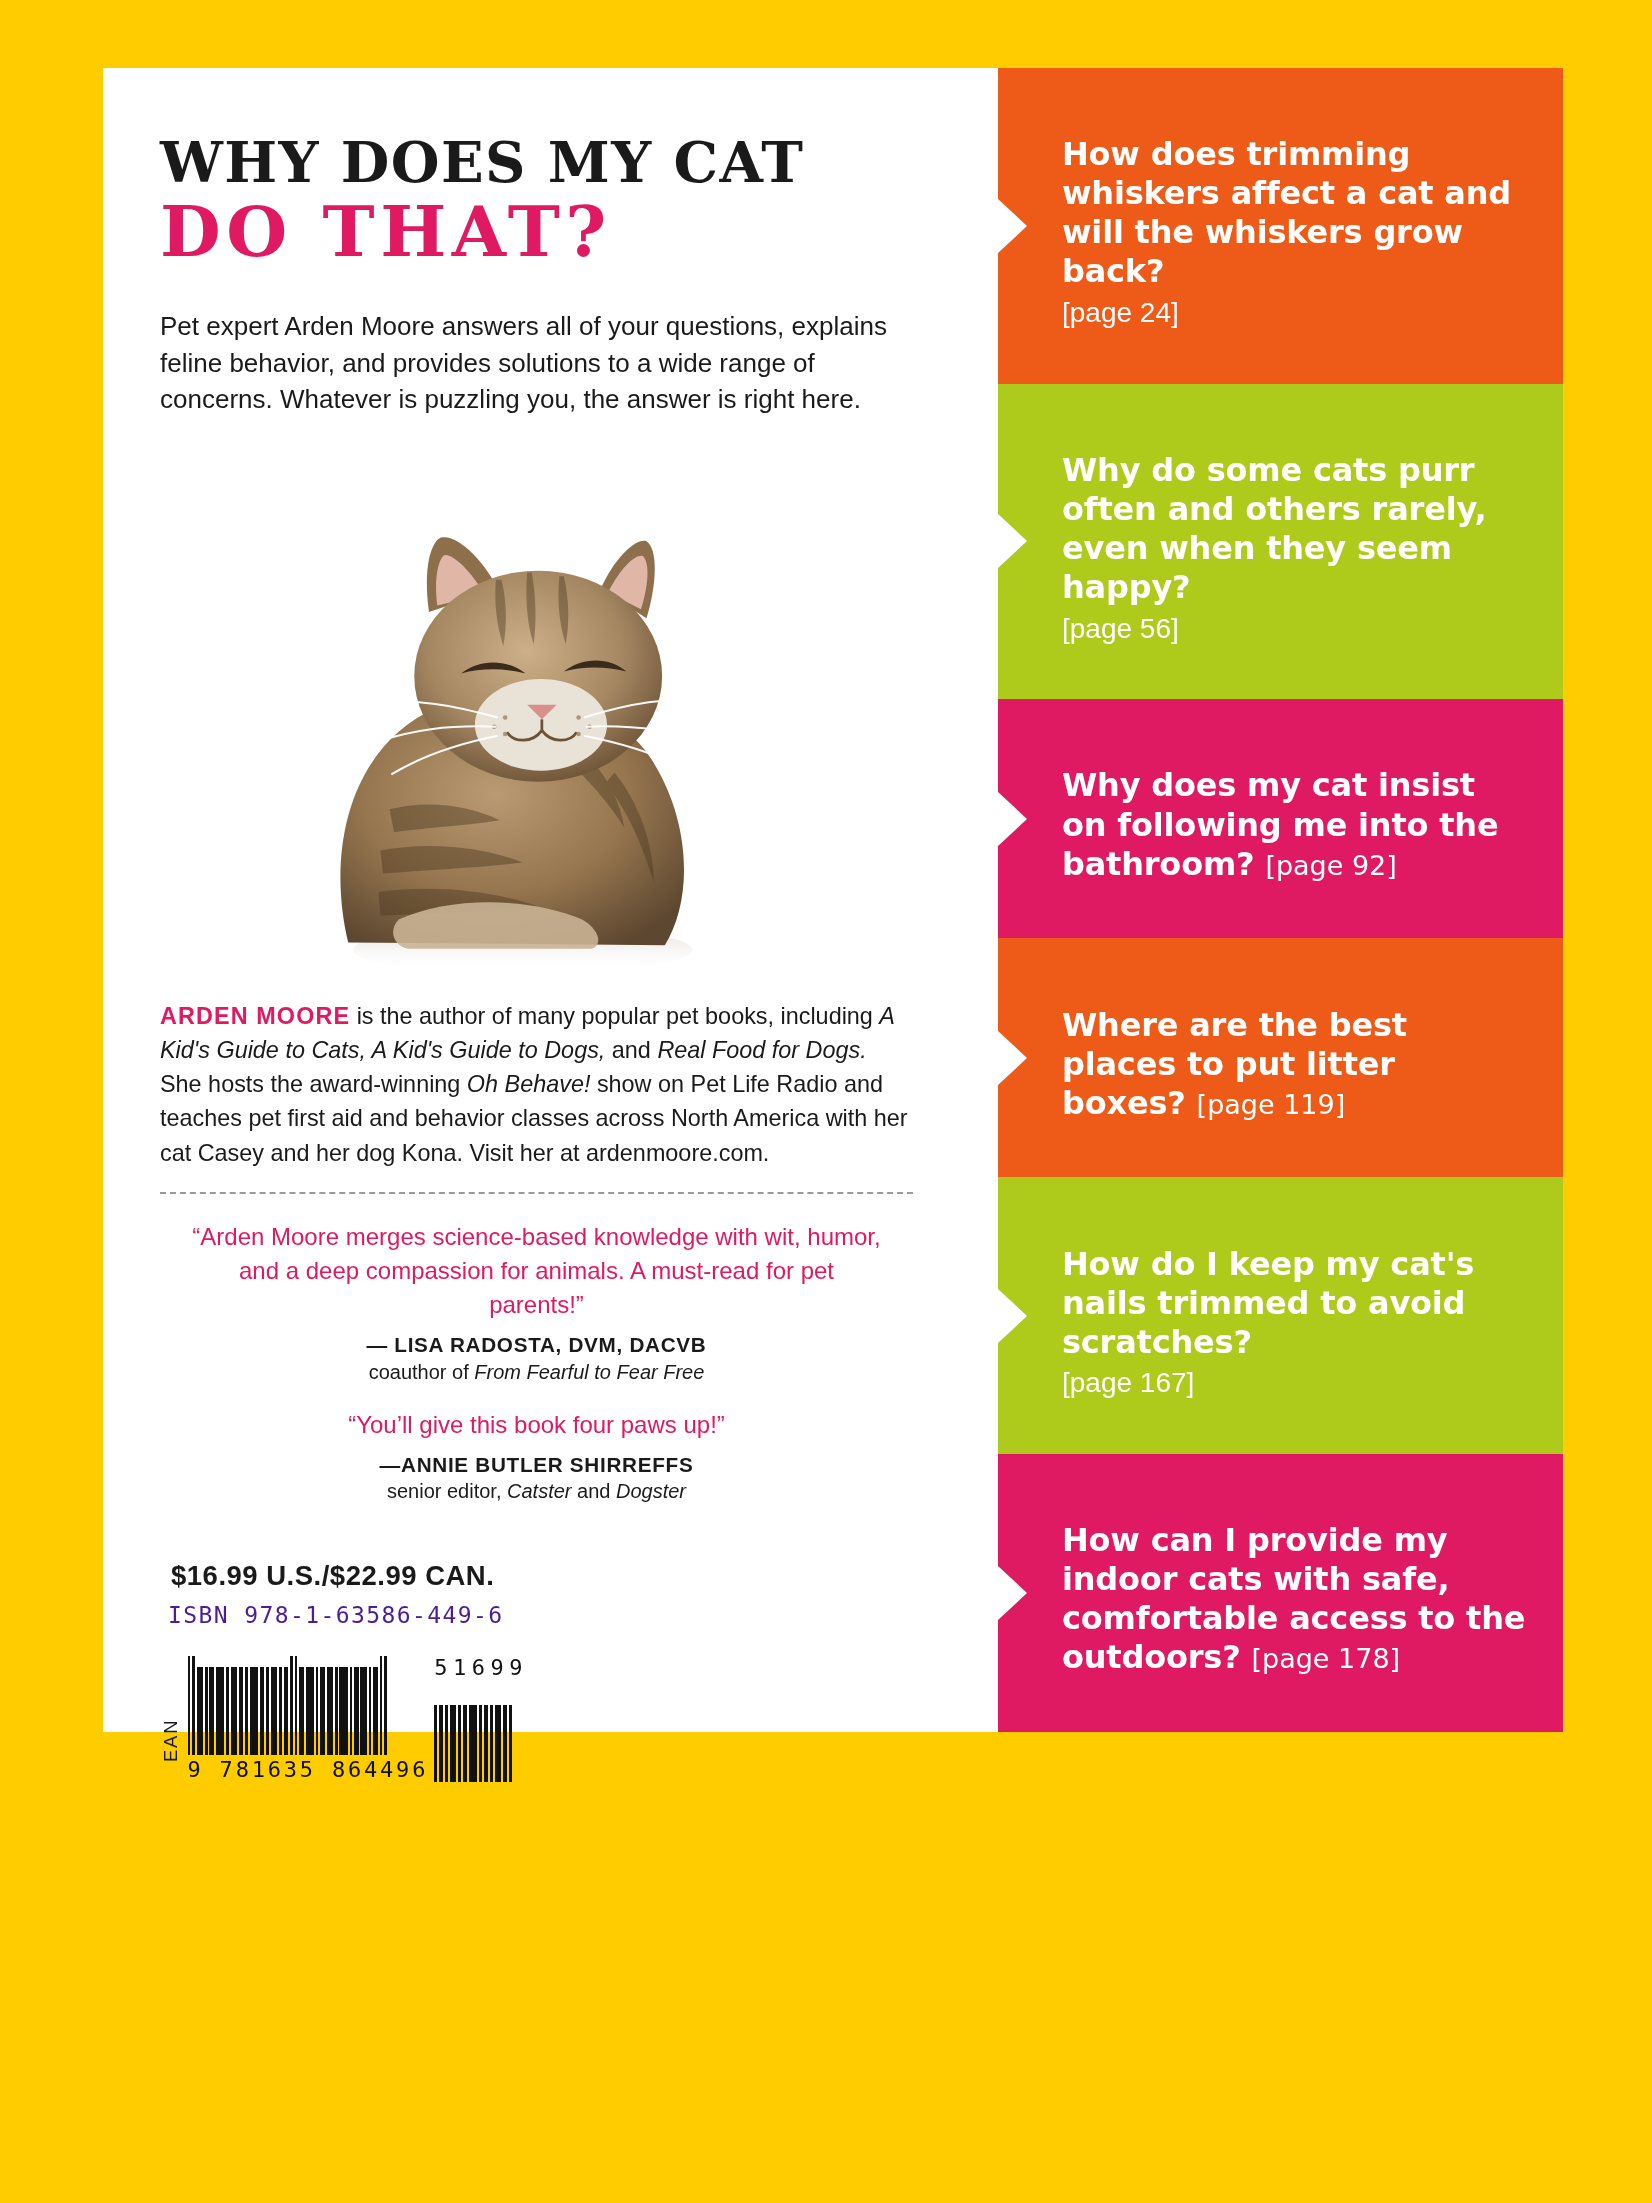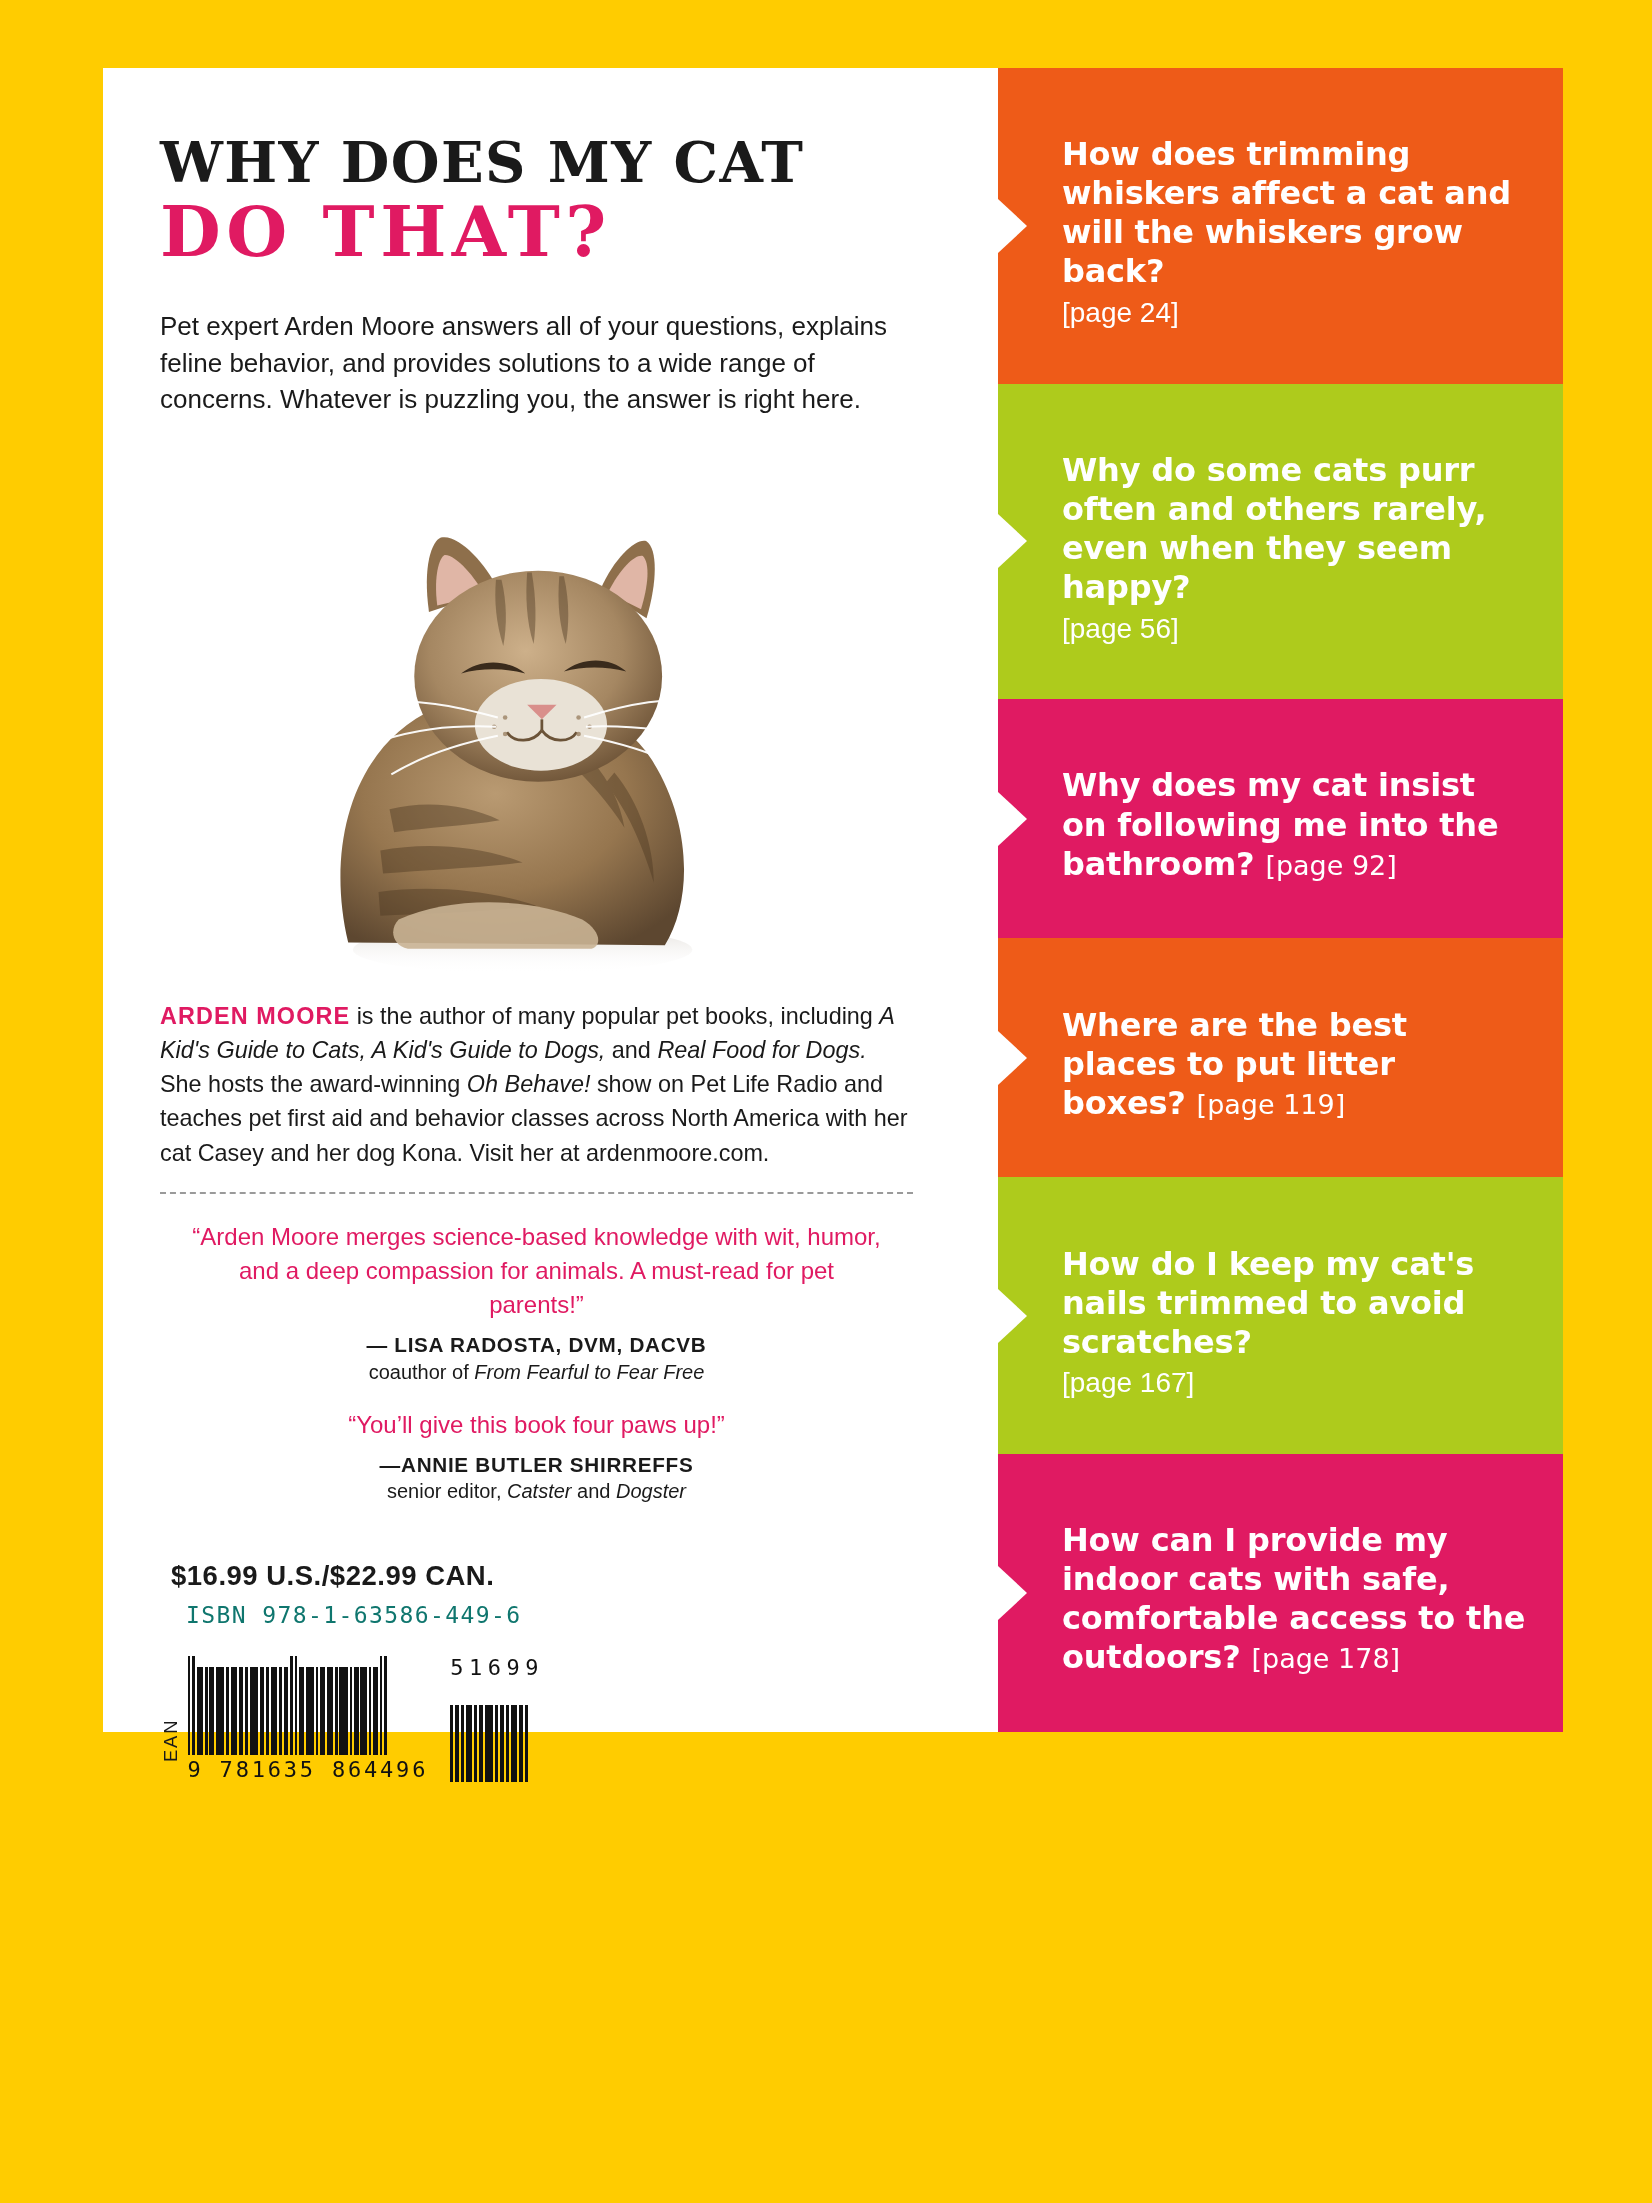--- a/index.html
+++ b/index.html
@@ -149,22 +149,22 @@
     font-weight: bold;
     color: #1a1a1a;
     letter-spacing: 0.5px;
     margin-left: 11px;
   }
   .isbn {
     margin-top: 9.2px;
     font-family: "DejaVu Sans Mono", monospace;
     font-size: 23px;
     letter-spacing: 1.4px;
-    color: #0f766e;
-    margin-left: 26px;
+    color: #4c1d95;
+    margin-left: 8px;
   }
 
   
   .barcode-row {
     position: relative;
     margin-top: 16.5px;
     display: flex;
     align-items: flex-end;
     height: 138px;
   }
@@ -182,21 +182,21 @@
   .bars { display: flex; align-items: flex-end; height: 99px; }
   .bars span { display: block; background: #111; margin-right: 1.8px; }
   .bc-digits {
     font-family: "DejaVu Sans Mono", monospace;
     font-size: 22px;
     letter-spacing: 2.8px;
     color: #111;
     margin-top: 1.8px;
   }
   .barcode-addon {
-    margin-left: 22px;
+    margin-left: 6px;
     position: relative;
   }
   .addon-digits {
     font-family: "DejaVu Sans Mono", monospace;
     font-size: 22px;
     letter-spacing: 5.5px;
     color: #111;
     text-align: center;
     margin-bottom: 2.8px;
   }

